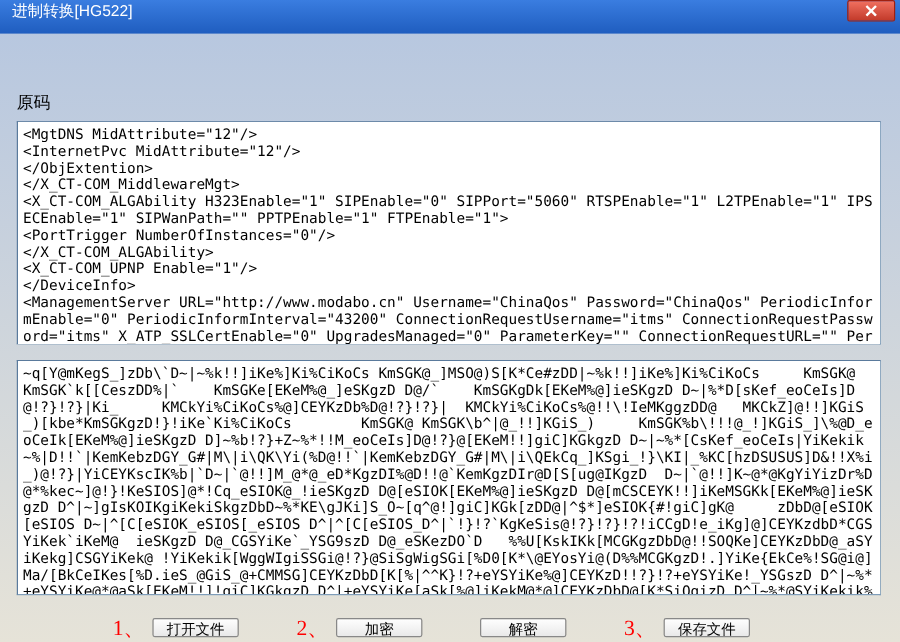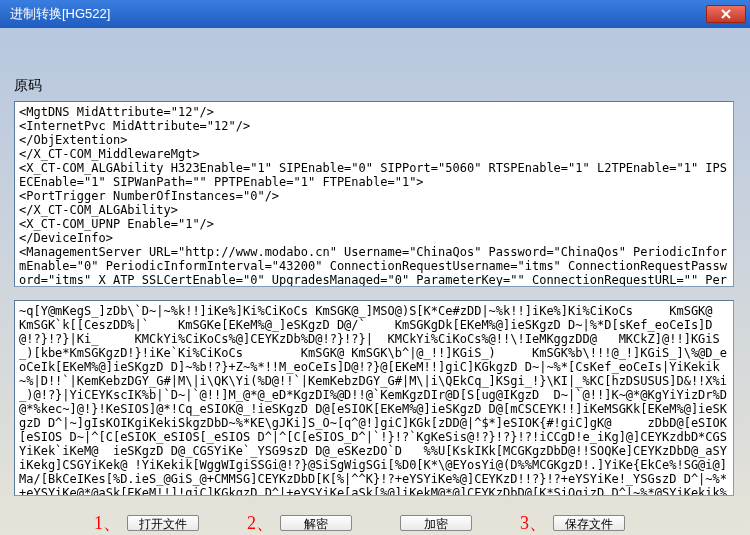--- a/index.html
+++ b/index.html
@@ -1,17 +1,17 @@
 <!DOCTYPE html>
 <html><head>
 <meta charset="utf-8">
 <style>
   * { margin: 0; padding: 0; box-sizing: border-box; font-family: "SimSun", Arial, sans-serif; font-size: 12px; }
   body { background: linear-gradient(to bottom, #b5c6e0 0%, #e6e3d8 100%); width: 750px; height: 535px; overflow: hidden; }
-  .titlebar { height: 28px; background: linear-gradient(to bottom, #3a7de0, #1f5dbf); display: flex; align-items: center; padding: 0 4px; }
+  .titlebar { height: 28px; background: linear-gradient(to bottom, #3a7de0, #1f5dbf); display: flex; padding: 0 4px; }
   .title { color: #fff; font-size: 13px; margin-left: 6px; }
   .win-controls { margin-left: auto; display: flex; }
   .close-btn { width: 40px; height: 18px; background: linear-gradient(to bottom, #f07060, #c23a2a); border: 1px solid #a02010; border-radius: 2px; display: flex; align-items: center; justify-content: center; }
   .close-btn svg { stroke: #fff; stroke-width: 2; }
   .content { padding: 10px 14px; }
   .section-label { font-size: 14px; color: #000; margin-bottom: 6px; margin-top: 39px; }
   .textarea { width: 720px; background: #fff; border: 1px solid #7f9db9; border-top-color: #5a7a9c; border-left-color: #5a7a9c; padding: 3px 4px; font-family: "SimSun", monospace; font-size: 12px; line-height: 14px; overflow-y: scroll; resize: none; white-space: pre-wrap; word-break: break-all; color: #000; }
   .ta1 { height: 186px; }
   .ta2 { height: 196px; margin-top: 10px; }
   .button-row { display: flex; align-items: center; margin-top: 12px; padding-left: 80px; }
@@ -52,19 +52,19 @@
 &lt;/DeviceInfo&gt;
 &lt;ManagementServer URL="http://www.modabo.cn" Username="ChinaQos" Password="ChinaQos" PeriodicInformEnable="0" PeriodicInformInterval="43200" ConnectionRequestUsername="itms" ConnectionRequestPassword="itms" X_ATP_SSLCertEnable="0" UpgradesManaged="0" ParameterKey="" ConnectionRequestURL="" PeriodicInformTime="" X_ATP_BindInterface="" KickURL="" DownloadProgressURL="" ManageableDeviceNumberOfEntries="0" ManageableDeviceNotificationLimit="0" UDPConnectionRequestAddress="" UDPConnectionRequestAddressNotificationLimit="0" STUNEnable="0" STUNServerAddress="" STUNServerPort="3478" STUNUsername="" STUNPassword="" STUNMaximumKeepAlivePeriod="-1" STUNMinimumKeepAlivePeriod="0" NATDetected="0"&gt;
 &lt;ObjExtention&gt;</textarea>
 
   <textarea class="textarea ta2" spellcheck="false" style="">~q[Y@mKegS_]zDb\`D~|~%k!!]iKe%]Ki%CiKoCs KmSGK@_]MSO@)S[K*Ce#zDD|~%k!!]iKe%]Ki%CiKoCs     KmSGK@  KmSGK`k[[CeszDD%|`    KmSGKe[EKeM%@_]eSKgzD D@/`    KmSGKgDk[EKeM%@]ieSKgzD D~|%*D[sKef_eoCeIs]D@!?}!?}|Ki_     KMCkYi%CiKoCs%@]CEYKzDb%D@!?}!?}|  KMCkYi%CiKoCs%@!!\!IeMKggzDD@   MKCkZ]@!!]KGiS_)[kbe*KmSGKgzD!}!iKe`Ki%CiKoCs        KmSGK@ KmSGK\b^|@_!!]KGiS_)     KmSGK%b\!!!@_!]KGiS_]\%@D_eoCeIk[EKeM%@]ieSKgzD D]~%b!?}+Z~%*!!M_eoCeIs]D@!?}@[EKeM!!]giC]KGkgzD D~|~%*[CsKef_eoCeIs|YiKekik~%|D!!`|KemKebzDGY_G#|M\|i\QK\Yi(%D@!!`|KemKebzDGY_G#|M\|i\QEkCq_]KSgi_!}\KI|_%KC[hzDSUSUS]D&amp;!!X%i_)@!?}|YiCEYKscIK%b|`D~|`@!!]M_@*@_eD*KgzDI%@D!!@`KemKgzDIr@D[S[ug@IKgzD  D~|`@!!]K~@*@KgYiYizDr%D@*%kec~]@!}!KeSIOS]@*!Cq_eSIOK@_!ieSKgzD D@[eSIOK[EKeM%@]ieSKgzD D@[mCSCEYK!!]iKeMSGKk[EKeM%@]ieSKgzD D^|~]gIsKOIKgiKekiSkgzDbD~%*KE\gJKi]S_O~[q^@!]giC]KGk[zDD@|^$*]eSIOK{#!giC]gK@     zDbD@[eSIOK[eSIOS D~|^[C[eSIOK_eSIOS[_eSIOS D^|^[C[eSIOS_D^|`!}!?`KgKeSis@!?}!?}!?!iCCgD!e_iKg]@]CEYKzdbD*CGSYiKek`iKeM@  ieSKgzD D@_CGSYiKe`_YSG9szD D@_eSKezDO`D   %%U[KskIKk[MCGKgzDbD@!!SOQKe]CEYKzDbD@_aSYiKekg]CSGYiKek@ !YiKekik[WggWIgiSSGi@!?}@SiSgWigSGi[%D0[K*\@EYosYi@(D%%MCGKgzD!.]YiKe{EkCe%!SG@i@]Ma/[BkCeIKes[%D.ieS_@GiS_@+CMMSG]CEYKzDbD[K[%|^^K}!?+eYSYiKe%@]CEYKzD!!?}!?+eYSYiKe!_YSGszD D^|~%*+eYSYiKe@*@aSk[EKeM!!]!giC]KGkgzD D^|+eYSYiKe[aSk[%@]iKekM@*@]CEYKzDbD@[K*SiOgizD D^|~%*@SYiKekik%@[EKeM!!]giC]KGkgzD D^|~%*CGSYiKe_aSkKM@|KgKeSis|^%  KemSGKgDbD~%b!!?}!?}+See_@%@]CEYKzDbD@_mS_@%|iKeMCGKzD D^|~%*KSg]@]CEYKzDbD[@]!LM$MCGK.MSGK_gsDD^|~%*@SYiKekSk!@[EKeM!!]giC]KGkzD D^|%*[(`egmMCGK.MSGK_gsDD^|~%b!!!?}!?) @*-IkzD D_iCY[kbe*KC!CIK[EkzDD@]^%@]KGiS_]eSkKgzDbD[%@!?}!?]Mkes_}`%%]KmSGKs[KgzDD(!?]KmSGKgzDD[_ggzDaSID@!?}!?}@_KmSGKzDD D@^[ukiKek[%*KgzDbD@]^%@]KGiS_]eSkKgzDbD[%@!?}!?]Mkes_[^%]KmSGKgzDD[_ggzDaSID@!?}!?}@_KmSGKzDD D@_[ukiKek[Ey&amp;ezDD@!!Q_]CIKmSGkgiS_)|~bD^|~%*@*C]MKgKeKezD D^|~%*C]MMCGKkeKezDD@*C]kMMCGKkeKe*!!zDD@   IKYC[KzDD  KgGeSaiS_]KegS_]zdD@]^@`|CmCKgSGi%D^|~%bD^|~@]KegS_]aDbD@]^@     KgGeSaiS_]KegS__}|[OCeK@UKKegS_]zDD@|~%bgskegs_[O@eKkegS_@_aGUKegS_]zDD@[ek [%C OcK[9@@]CEYKzDD%a!!@!!!!!!!!!!!_]aWgEgszD[[{Q_]OCeIKKegS_]zDD@]^eiSgS_]SO_O@eKkegS_]zDD@`#ISiS_]CYCIKegS_]zDD@]^eK[egS_]eSkKgzDbD@%b@giC]KegS_]zDD@_%}!?}~%*@SSzDS KemSGK`]@^|@`!IkzD)[#!@\!@_)!!?}?}~%*_]Y^CggzdD D^[@`|k%P[*[CeSGKkeKezDD@*^C]kMCGKkeKezDD@"!@d!@_^C)[%"[CggzdD@]^?}?}~%*OgszDbdD@]~@_IKC[#@_]IYCggzDD@]^?}?}~%*OgszDbdD@]~@_@IKC[#@_]OCeI@KegS_]zDD@^[_]OqszDbdD@_%I%*_]Y^CggzDD@EeloCeK`KegS_]zDD@]^Cgbo_eI-KegS_]zDD@]^#G-KegS_]zDD@_mS_eSaS_]Cggo_eIDIYKC[C[S_@e_IKC_]Y^CggzDD D@  KeCsCggzDD@]^@CeloCeK`KegS_]zDD@|^_]Cgbo_eI-KegS_]zDD@^[|+G-KegS_]zDD@]Cggo_eIzDiIYKCe_KYC[C[S_]0^_IKzD@   KeCsCggzDD@^]CEYKzDbD@CeloCeK`KegS-_]zDD@|^|_MioCeeK`KegS_]zDD#D!_MioCeeK`!e_MioCEYKCzDbD@]^[!eKmSGK]CEYKzDbD@]^eKmSGKzDD D@  KiKg!CizDD~|~%*_ieC[!_qszDD+@`!}!ek|?}!?}@]CEYKzDbD@#b!!?}?}?}~~%*KISC`KemKgzDD%@]CEYKzD D@`KMKgi!CiqzDD~|~%*+@!eiCY^C)@%@]CEYKzDbD@_eiC#^C)@|~%+|.eiCY^C)|]eSKgK^|~%*%*~%b!~@!}|</textarea>
 
   <div class="button-row">
     <span class="num-label">1、</span>
     <button class="btn">打开文件</button>
     <span class="num-label">2、</span>
+    <button class="btn">加密</button>
     <button class="btn">解密</button>
-    <button class="btn">加密</button>
     <span class="num-label">3、</span>
     <button class="btn" style="margin-right:12px">保存文件</button>
   </div>
 
 </div>
 
 </body></html>

